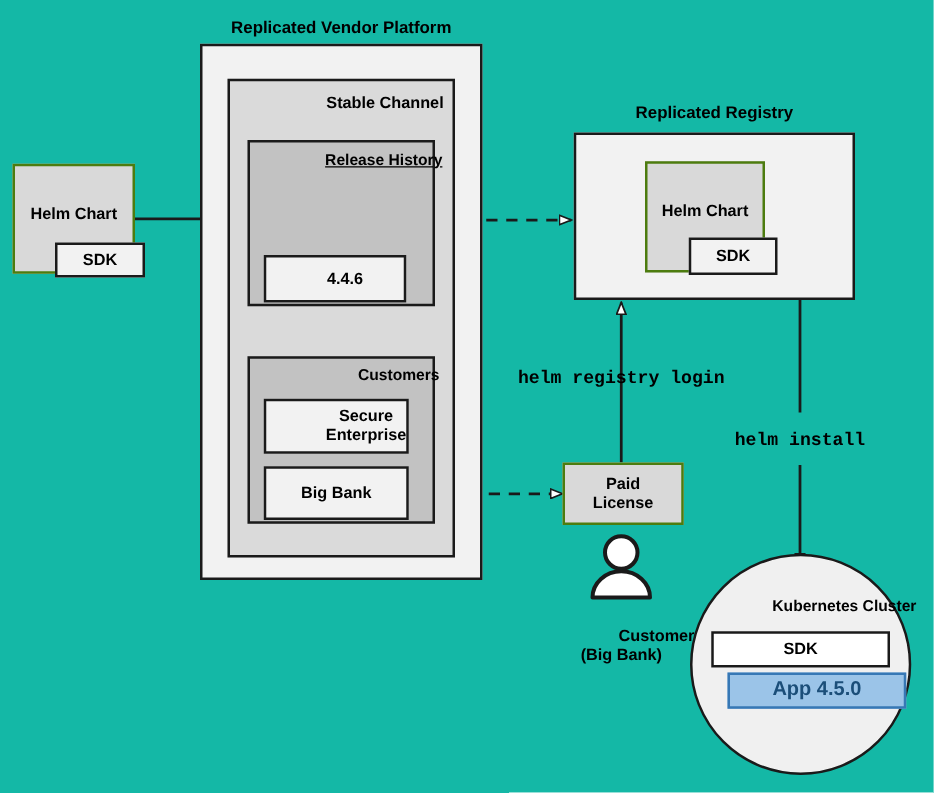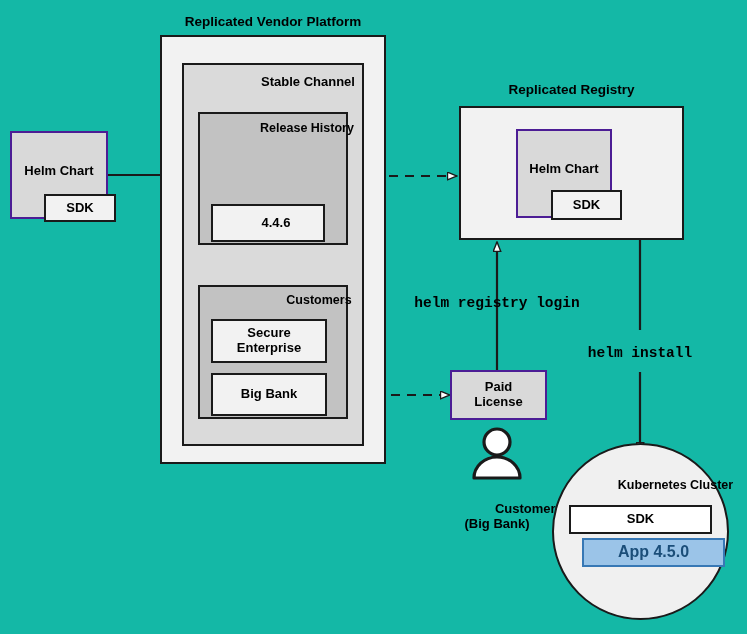--- a/index.html
+++ b/index.html
@@ -68,21 +68,21 @@
   }
   .n-plain {
     border: 2px solid #1a1a1a;
     background: #f2f2f2;
   }
   .n-white {
     border: 2px solid #1a1a1a;
     background: #ffffff;
   }
   .n-gray {
-    border: 2px solid #4c1d95;
+    border: 2px solid #4d7c0f;
     background: #d9d9d9;
   }
   .n-blue {
     border: 2px solid #3778b5;
     background: #9bc4e8;
     color: #1b4e79;
   }
   .container-title {
     position: absolute;
     left: 0;
@@ -143,29 +143,29 @@
   </svg>
 
   <div class="lbl" style="left:160px; top:14px; width:226px; font-size:13.5px;">Replicated Vendor Platform</div>
 
   <div class="box c-platform" style="left:160px; top:35px; width:226px; height:429px;"></div>
 
   <div class="box c-channel" style="left:182px; top:63px; width:182px; height:383px;"></div>
   <div class="container-title" style="left:182px; top:74px; width:182px; font-size:13px;">Stable Channel</div>
 
   <div class="box c-group" style="left:198px; top:112px; width:150px; height:133px;"></div>
-  <div class="container-title" style="left:198px; top:121px; width:148px; font-size:12.5px;">Release History</div>
+  <div class="container-title" style="left:198px; top:121px; width:148px; font-size:12.5px;text-decoration:underline;">Release History</div>
 
 
   <div class="box n-plain" style="left:211px; top:204px; width:114px; height:38px; font-size:13px;padding-left:16px;">4.4.6</div>
 
   <div class="box c-group" style="left:198px; top:285px; width:150px; height:134px;"></div>
   <div class="container-title" style="left:198px; top:293px; width:172px; font-size:12.5px;">Customers</div>
 
-  <div class="box n-plain" style="left:211px; top:319px; width:116px; height:44px; font-size:13px;">
+  <div class="box n-plain" style="left:211px; top:319px; width:116px; height:44px; font-size:13px;justify-content:flex-end;">
     <span style="white-space:pre-line;">Secure
 Enterprise</span>
   </div>
 
   <div class="box n-plain" style="left:211px; top:373px; width:116px; height:43px; font-size:13px;">Big Bank</div>
 
   <div class="box n-gray" style="left:10px; top:131px; width:98px; height:88px; font-size:13px;
               align-items:flex-start; padding-top:31px;">
     <span>Helm Chart</span>
   </div>

